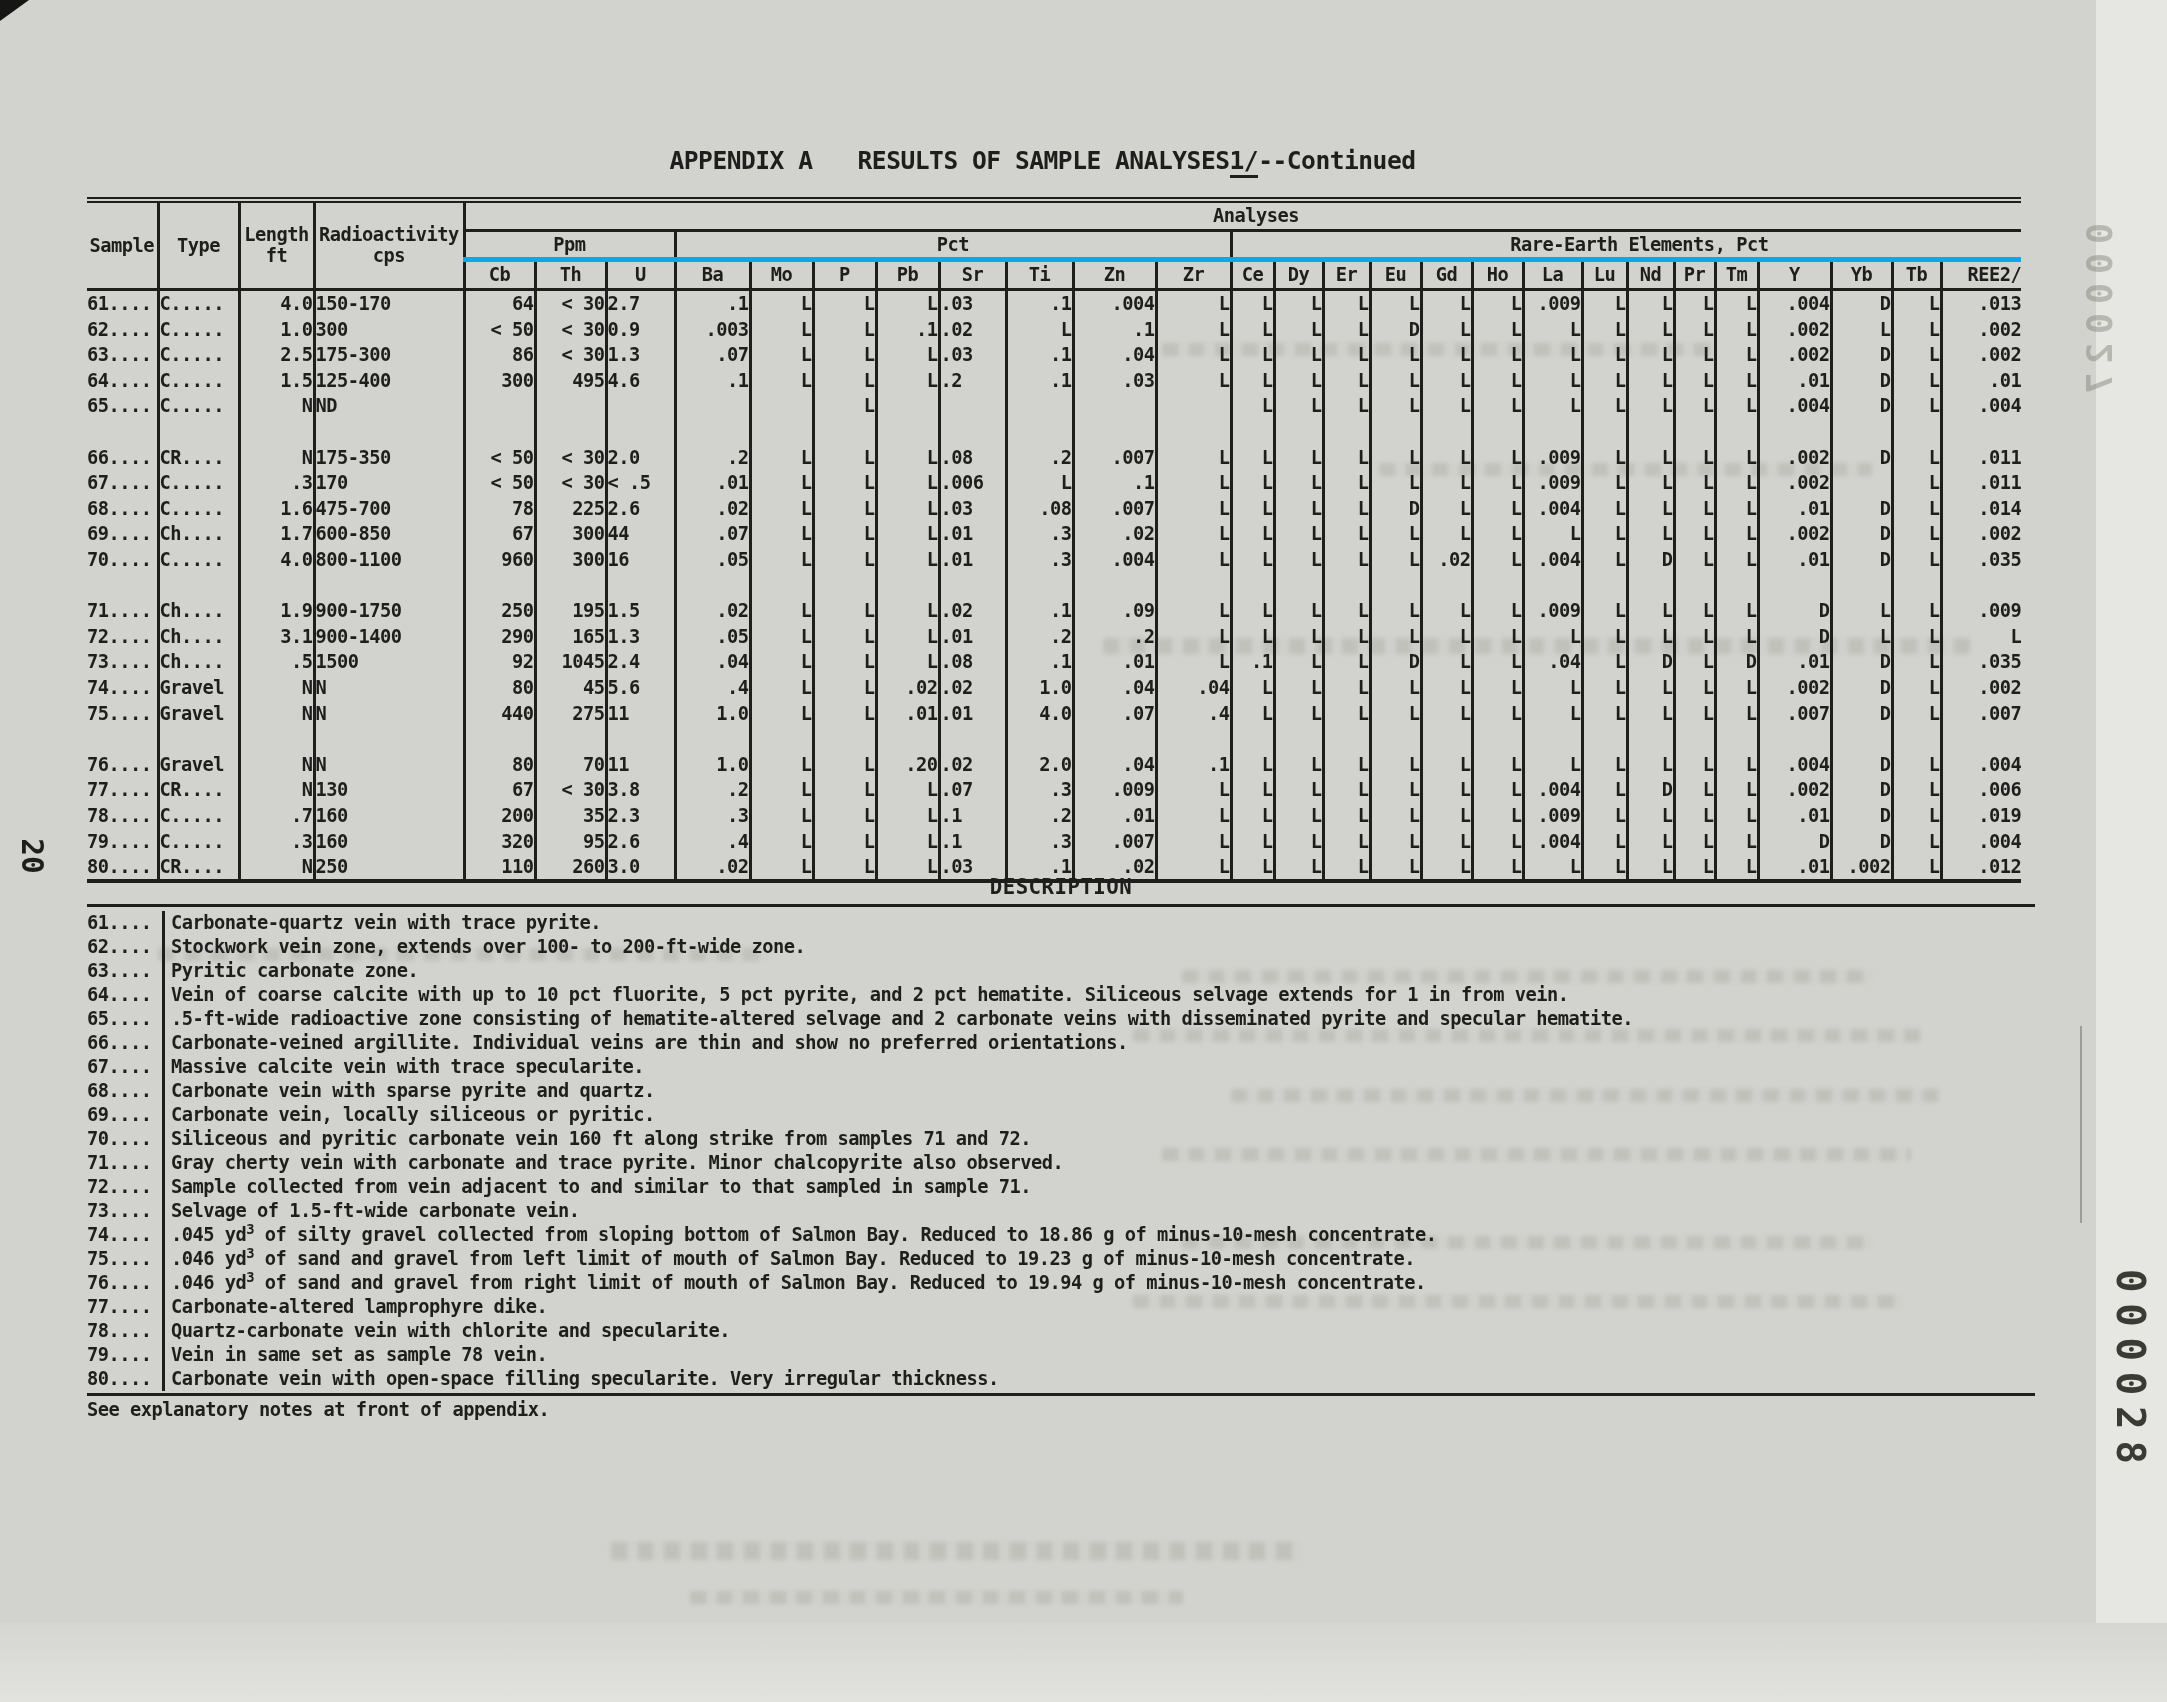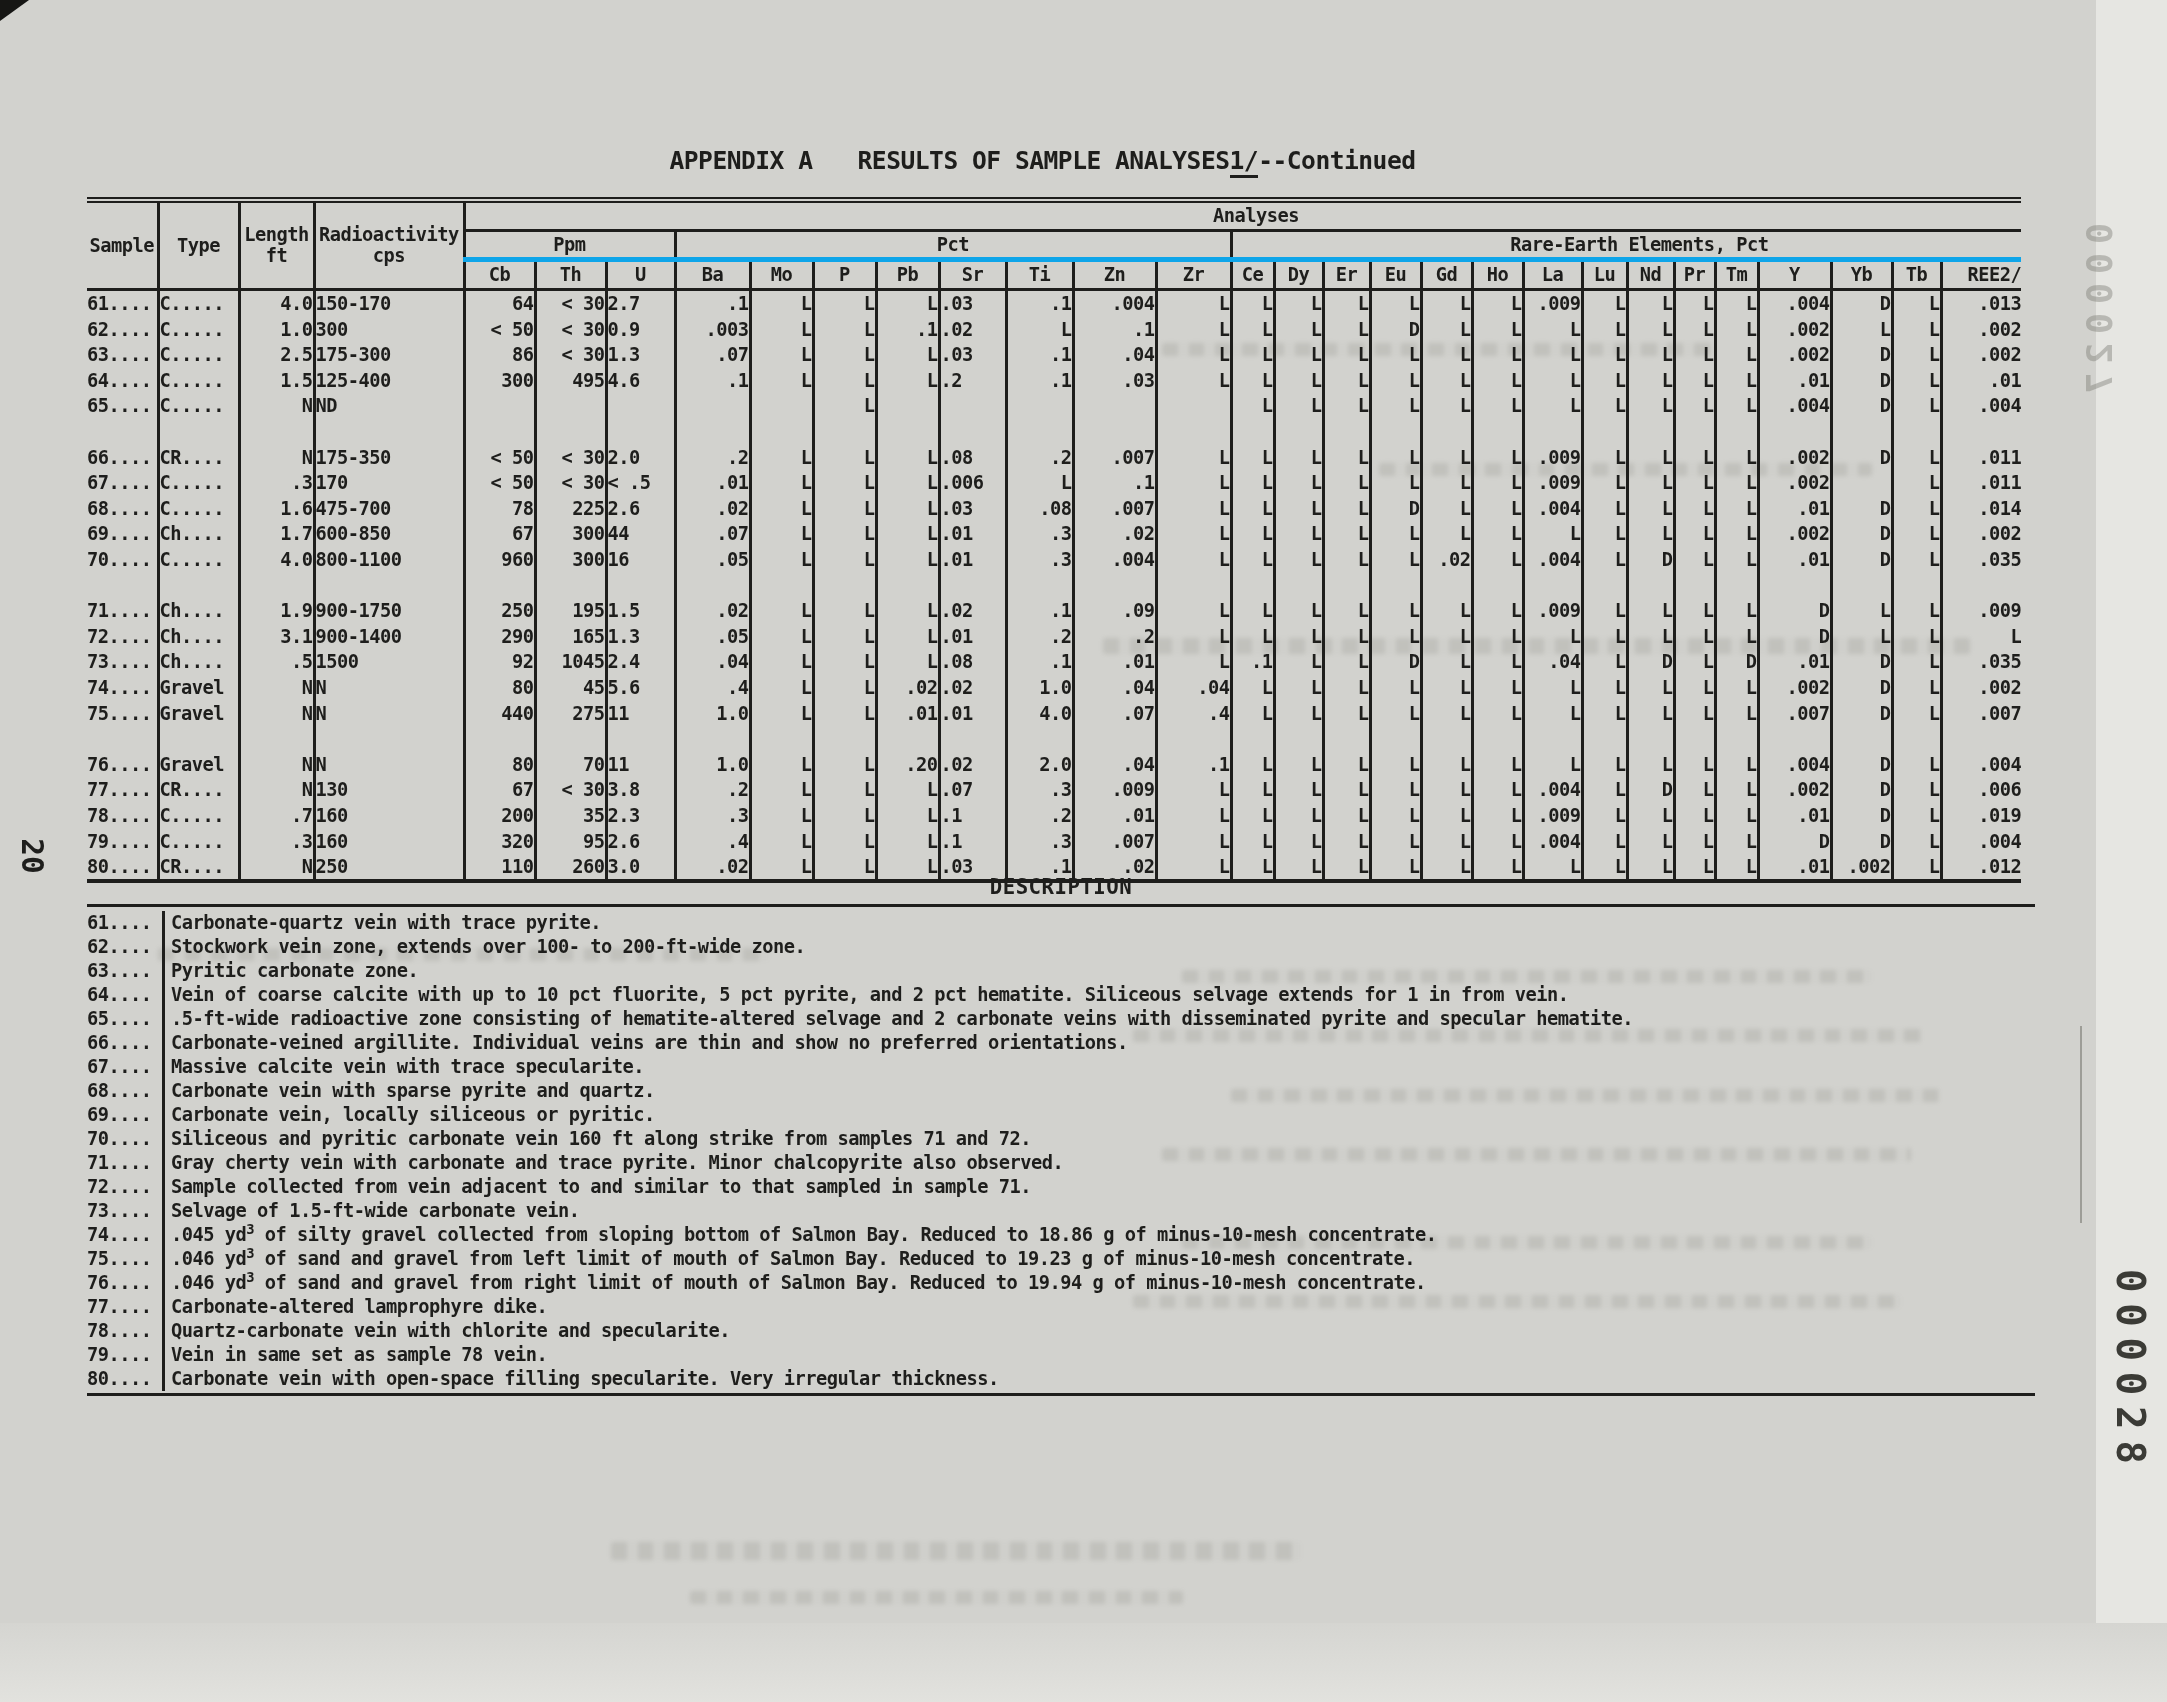--- a/index.html
+++ b/index.html
@@ -989,20 +989,21 @@
         </div>
         <div class="dline">
           <span class="dnum">79....</span>
           <span class="dtext">Vein in same set as sample 78 vein.</span>
         </div>
         <div class="dline">
           <span class="dnum">80....</span>
           <span class="dtext">Carbonate vein with open-space filling specularite.  Very irregular thickness.</span>
         </div>
       </div>
+    <div class="foot">See explanatory notes at front of appendix.</div>
   </div>
 
   <div class="pagenum">20</div>
   <div class="stamp stamp-back">000027</div>
   <div class="stamp stamp-front">000028</div>
 
 </div>
 
 
 </body></html>

